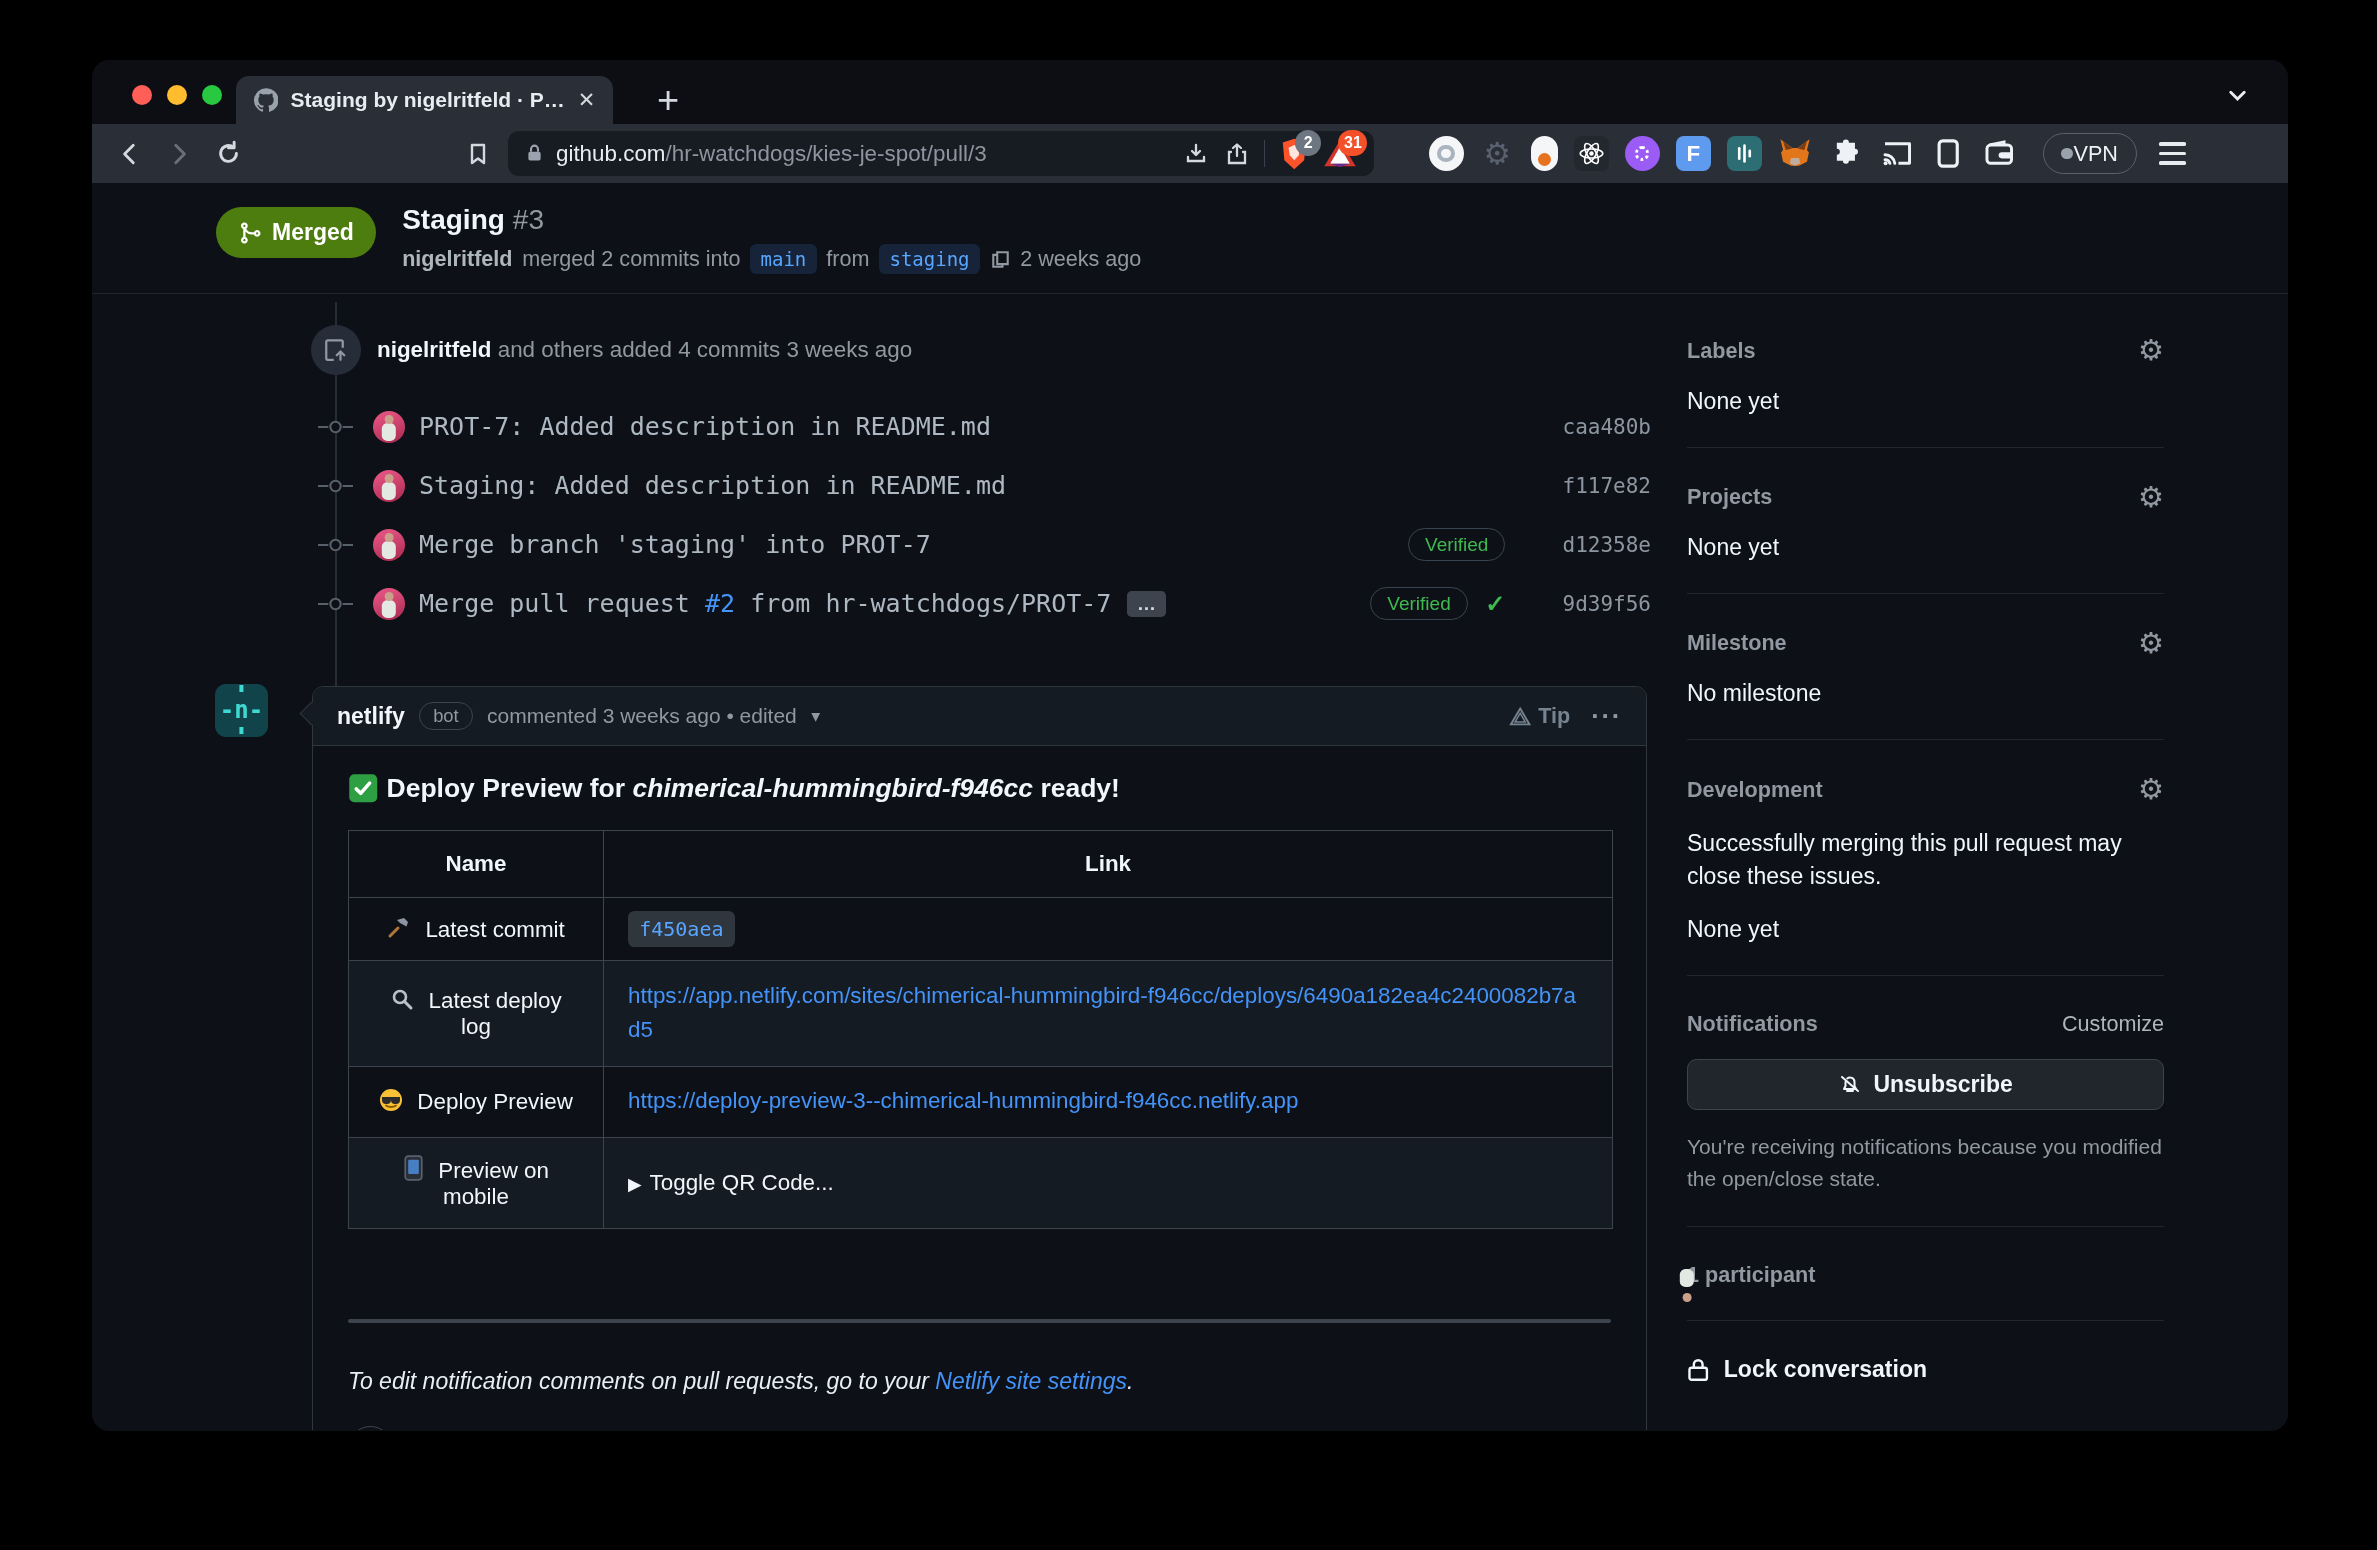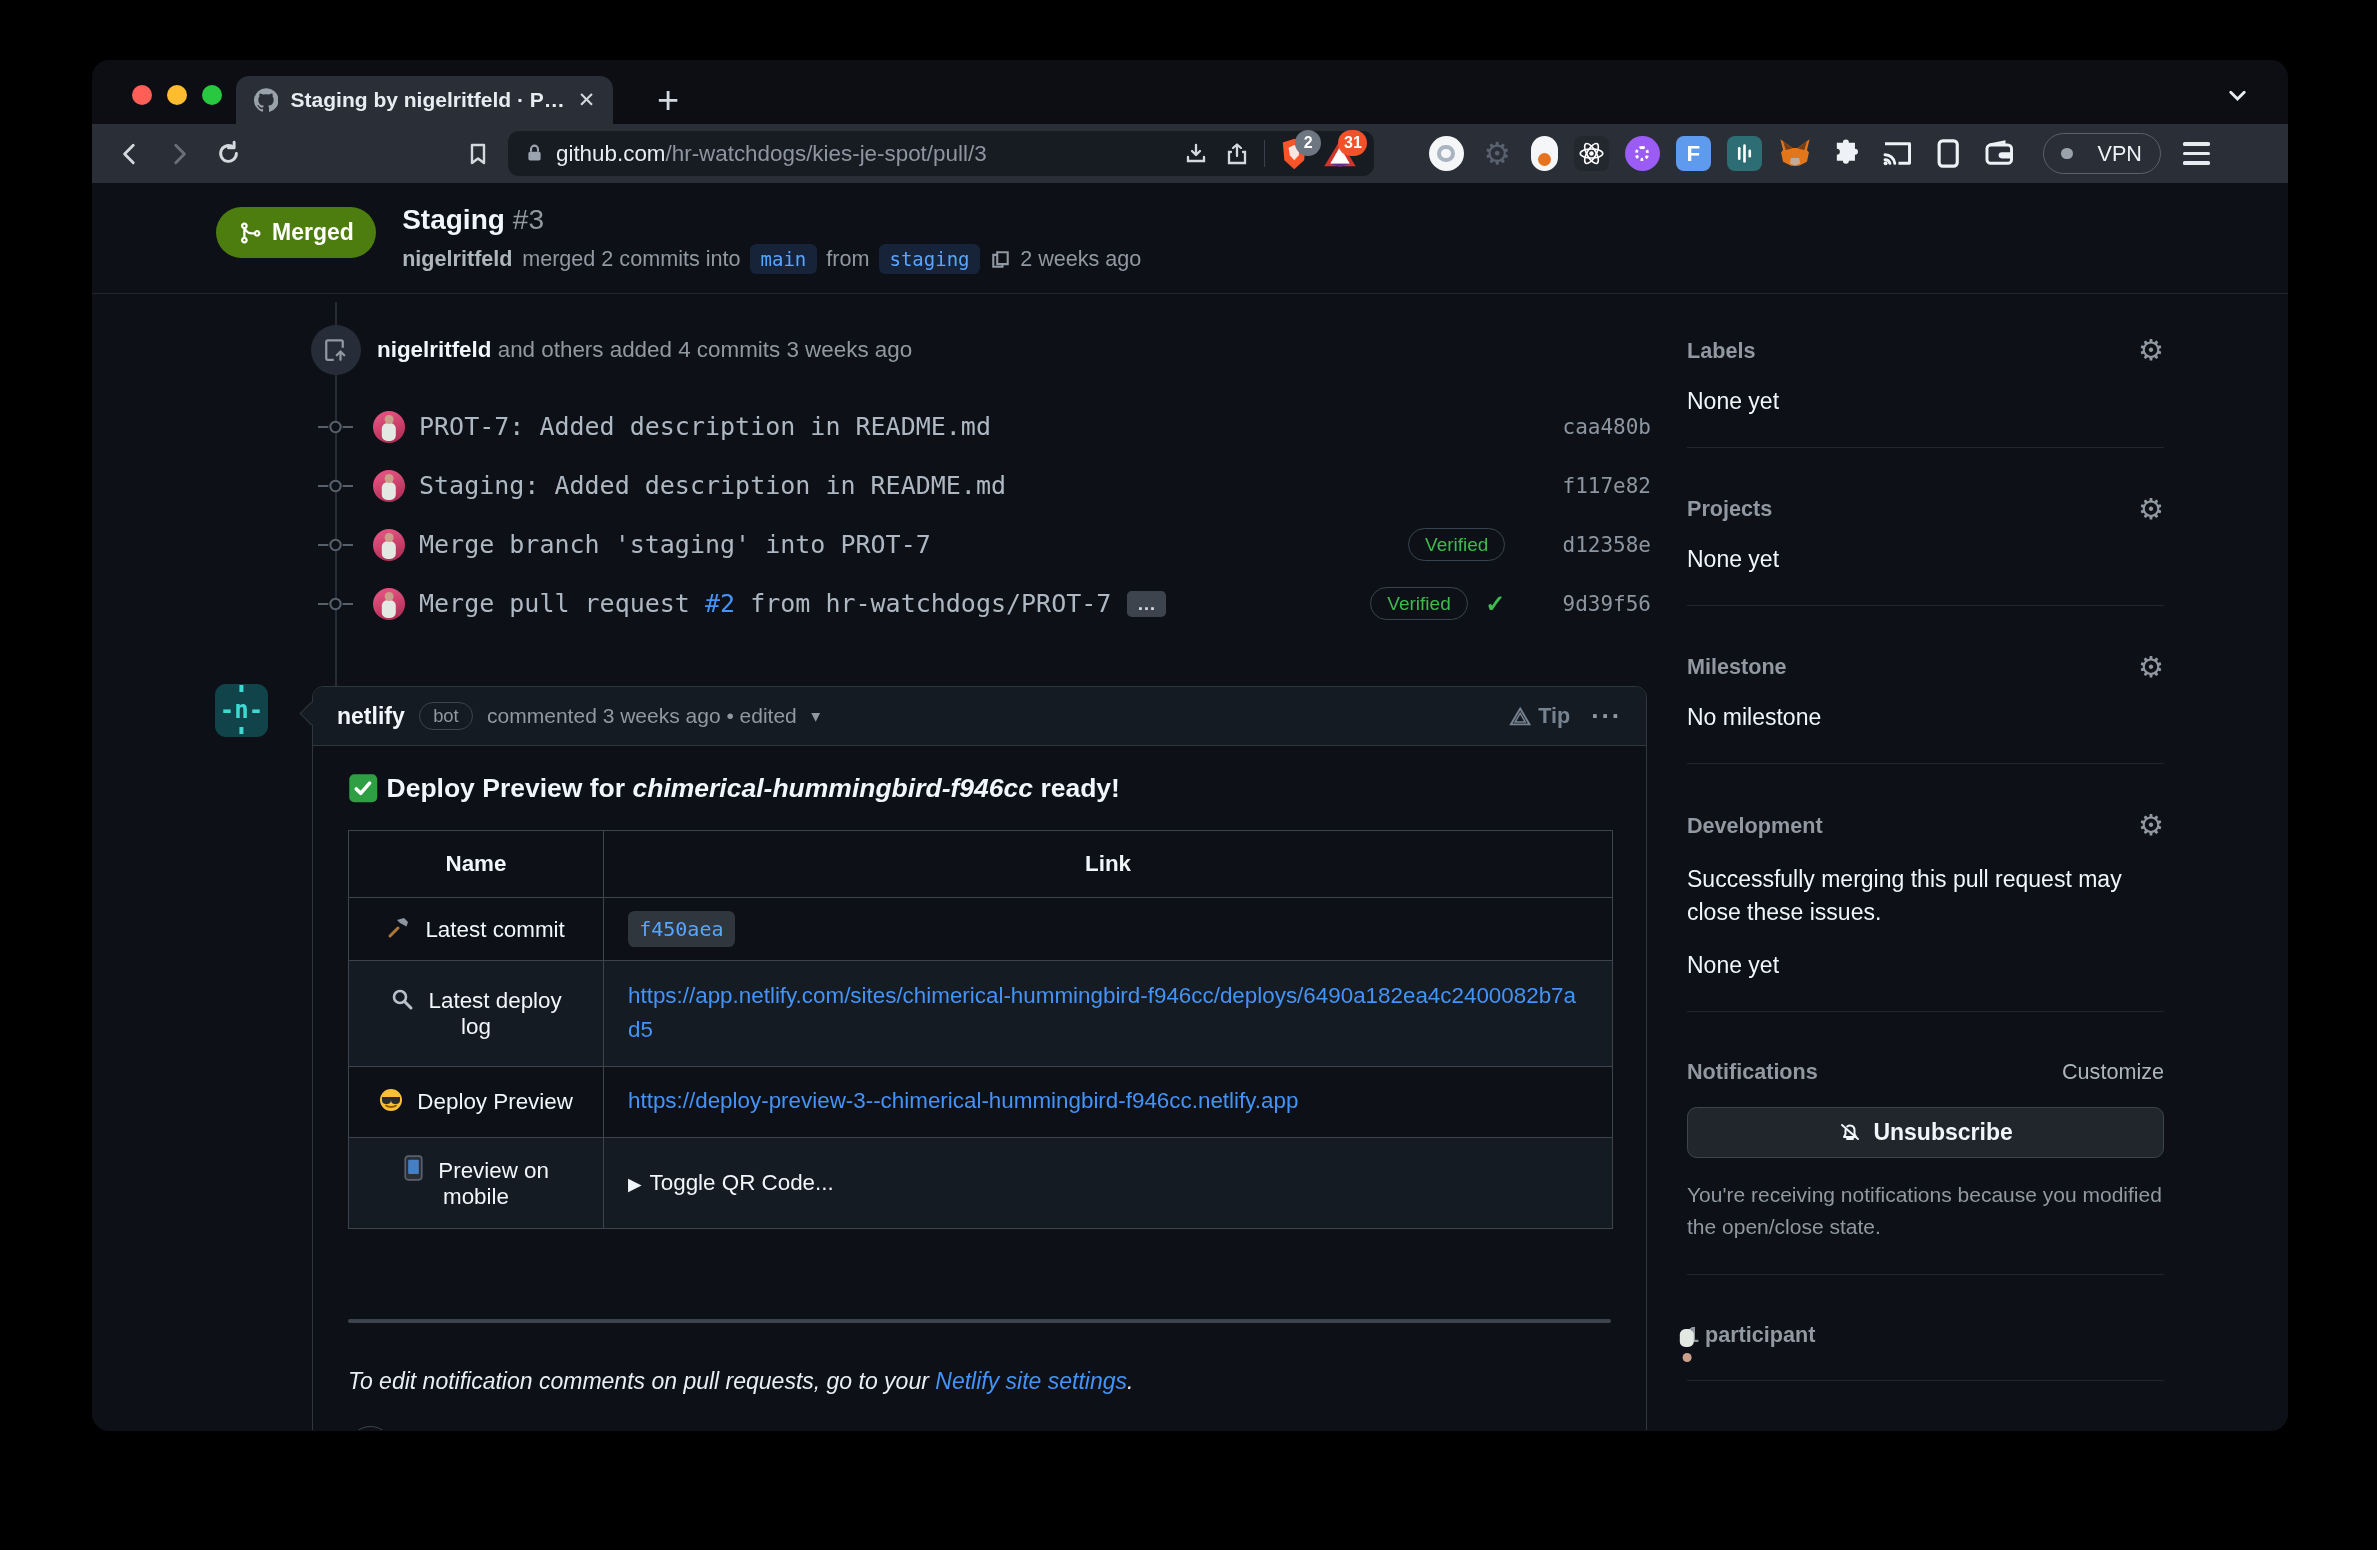--- a/index.html
+++ b/index.html
@@ -33,21 +33,21 @@
   .url-spacer{flex:1;}
   .url-sep{width:1.6px;height:27px;background:#3b414c;}
   .badge-ic{position:relative;width:35px;height:35px;display:flex;align-items:center;justify-content:center;}
   .mini-badge{position:absolute;top:-6.4px;right:-9.6px;min-width:26px;height:26px;border-radius:14.4px;
               font-size:16px;font-weight:700;color:#fff;display:flex;align-items:center;
               justify-content:center;padding:0 5.6px;}
   .mb-gray{background:#6e7681;}
   .mb-red{background:#f4502a;}
   .ext-row{display:flex;align-items:center;gap:16px;margin-left:55px;}
   .ext{width:35px;height:35px;display:flex;align-items:center;justify-content:center;border-radius:8px;font-size:21px;}
-  .vpn-pill{margin-left:26px;display:flex;align-items:center;gap:25px;border:1.6px solid #5a616c;
+  .vpn-pill{margin-left:26px;display:flex;align-items:center;gap:1px;border:1.6px solid #5a616c;
             border-radius:26px;padding:6.4px 17.6px;font-size:21.6px;color:#eef1f5;}
   .vpn-dot{width:11.2px;height:11.2px;border-radius:50%;background:#9aa2ac;}
   .burger{margin-left:22.4px;display:flex;flex-direction:column;gap:6.4px;}
   .burger i{display:block;width:27px;height:3.2px;border-radius:1.6px;background:#e8ecf1;}
   
   .content{height:1247px;background:#0d1117;position:relative;overflow:hidden;}
   .prhead{padding:21px 124px 19px;border-bottom:1.6px solid #21262d;display:flex;gap:26px;align-items:flex-start;}
   .merged-badge{display:flex;align-items:center;gap:9.6px;background:#4d7c0f;color:#fff;
                 border-radius:32px;padding:12px 22.4px;font-size:23px;font-weight:700;margin-top:3.2px;}
   .pr-title{font-size:28px;font-weight:700;color:#f0f6fc;line-height:1.15;}
@@ -119,21 +119,21 @@
   .toggle-qr{color:#f0f6fc;}
   .tri-marker{font-size:17.6px;margin-right:8px;color:#f0f6fc;}
   .c-hr{border:0;height:4.8px;background:#3d444d;border-radius:2.4px;margin:90px 0 0 0;}
   .c-foot{margin-top:45px;font-style:italic;font-size:23px;color:#e9eef4;}
   .c-foot a{color:#4493f8;text-decoration:none;}
   .react{margin:30.5px 0 27px;width:45px;height:45px;border:1.6px solid #3d444d;border-radius:50%;
          display:flex;align-items:center;justify-content:center;}
   
   .sidebar{width:477px;margin-left:36px;padding-top:42px;font-size:21.6px;}
   .sec{padding-bottom:32px;}
-  .sec + .sec{border-top:1.6px solid #21262d;padding-top:47px;}
+  .sec + .sec{border-top:1.6px solid #21262d;padding-top:35px;}
   .sec-title{display:flex;justify-content:space-between;align-items:center;font-size:21.6px;
              font-weight:700;color:#9198a1;}
   .gear{font-family:"DejaVu Sans",sans-serif;font-size:29px;color:#9198a1;line-height:1;}
   .sec-val{margin-top:22.4px;font-size:23px;color:#f0f6fc;}
   .dev-desc{margin-top:22.4px;font-size:23px;color:#f0f6fc;line-height:1.45;}
   .customize{font-weight:400;color:#adb5bd;}
   .unsub-btn{margin-top:22.4px;width:100%;height:51px;background:#21262d;border:1.6px solid #3d444d;
              border-radius:9.6px;display:flex;align-items:center;justify-content:center;gap:11.2px;
              font-size:23px;font-weight:700;color:#f0f6fc;}
   .notif-cap{margin-top:21px;font-size:21px;color:#9198a1;line-height:1.5;}

